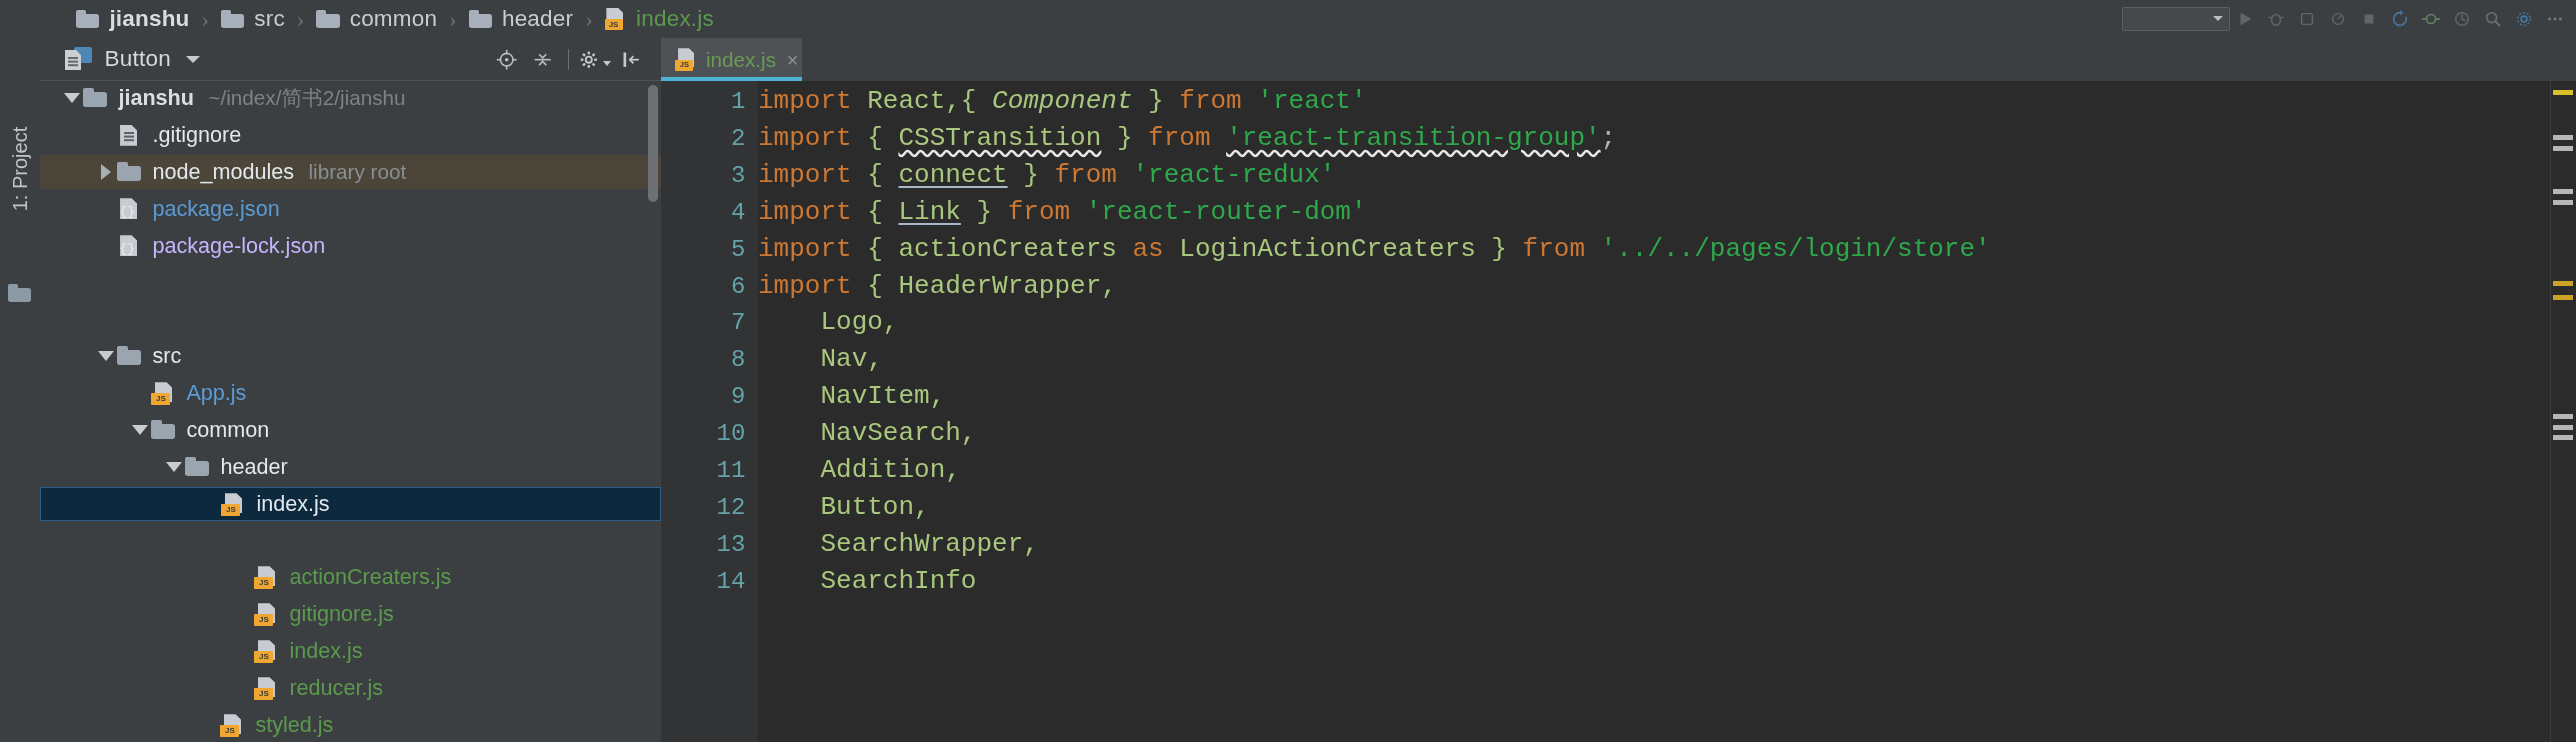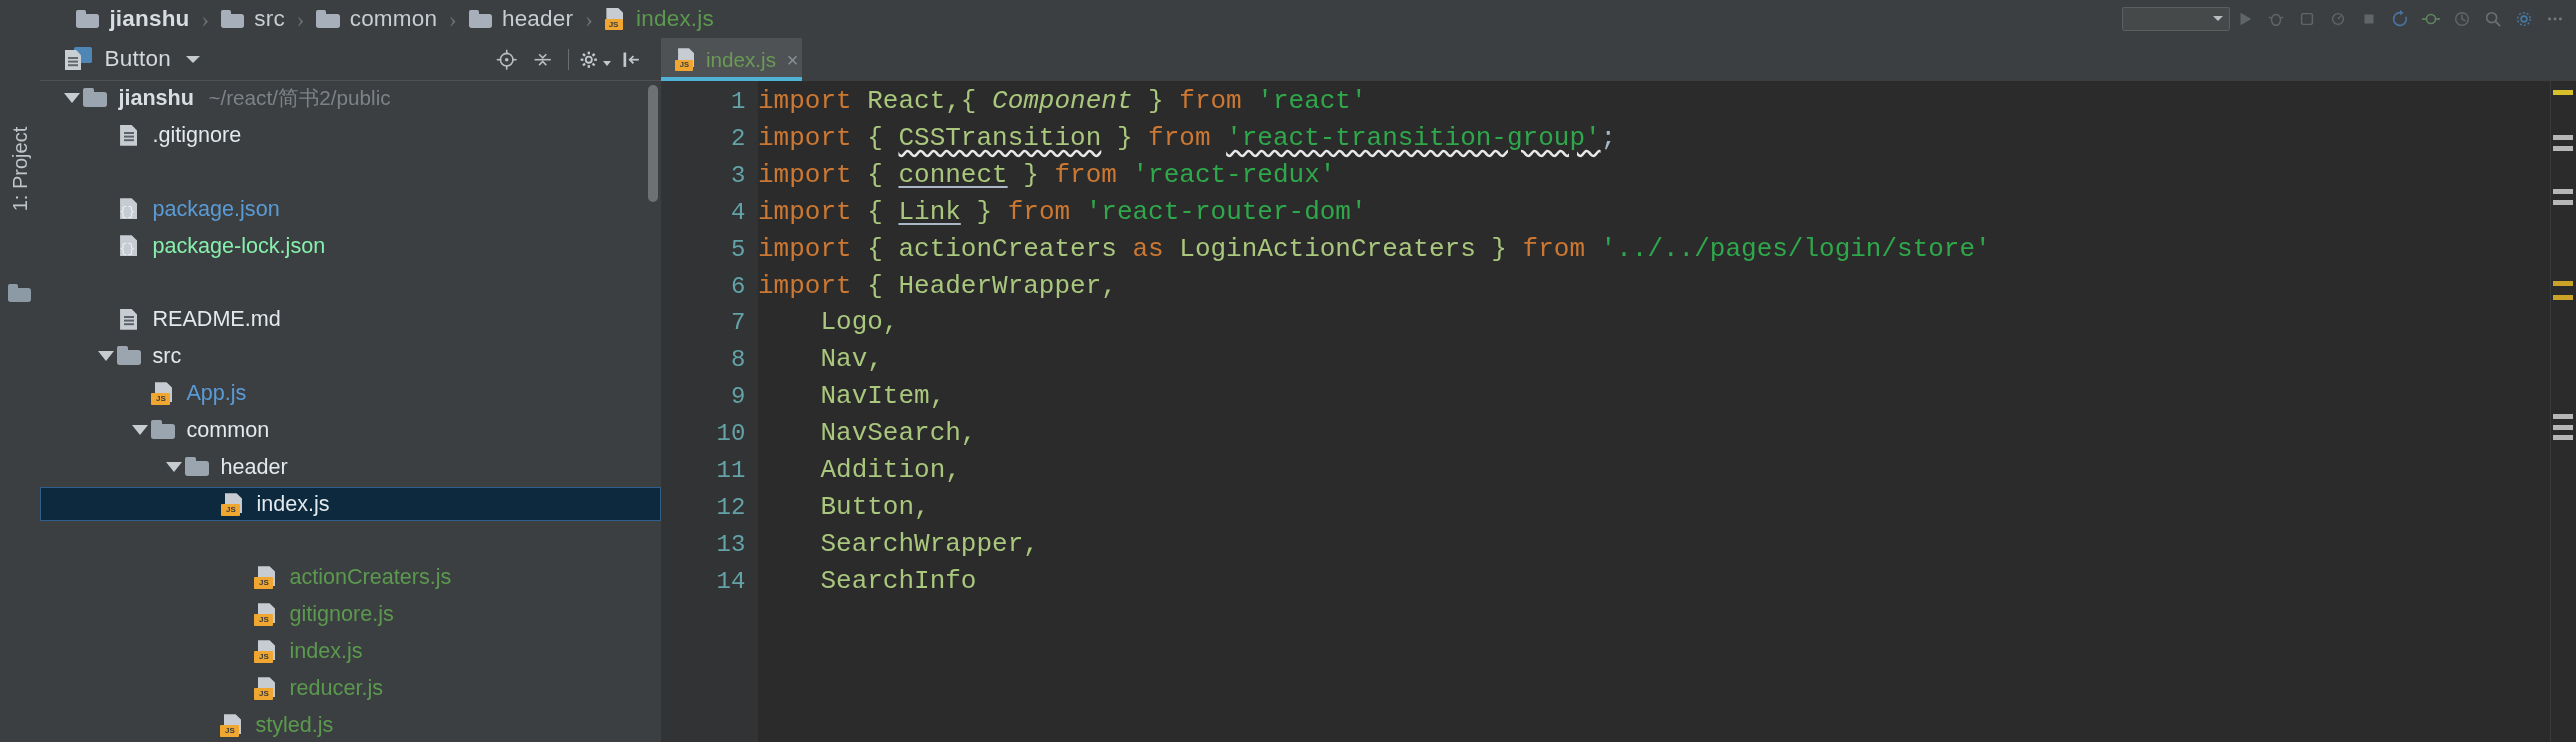--- a/index.html
+++ b/index.html
@@ -143,21 +143,21 @@
     position:absolute;left:2.7px;top:0px;width:17px;height:20.7px;background:#c6ccd2;
     clip-path:polygon(0 0,68% 0,100% 26%,100% 100%,0 100%);
   }
   .fi.json .br{
     position:absolute;left:0.9px;bottom:0px;width:18px;height:14.4px;
     color:#e8edf1;font-size:13.5px;line-height:14.4px;text-align:center;font-family:"Liberation Mono",monospace;
   }
   .lbl{font-size:21.6px;}
   .lbl.bold{font-weight:bold;color:#d9dee2;}
   .lbl.blue{color:#5b9bd5;}
-  .lbl.red{color:#86efac;}
+  .lbl.red{color:#c4b5fd;}
   .lbl.green{color:#5b9a4e;}
   .lbl.white{color:#e3e8ec;text-align:center;}
   .hint{font-size:20.7px;color:#7d8287;margin-left:14.4px;}
   .hint.lib{color:#8a8f93;}
 
   .panel-scroll{
     position:absolute;right:2.7px;top:47px;width:10px;height:117px;background:#6d7174;border-radius:5.4px;
   }
 
   
@@ -401,51 +401,54 @@
 
     <div class="tree">
 
     <div class="row" style="position: absolute; top: 0px; left: 0px; right: 0px;">
           <span style="display: inline-block; width: 20px; flex: 0 0 auto;"></span>
           <span class="tw">
             <span class="tri-d"></span>
           </span>
           <span class="fi folder"></span>
           <span class="lbl bold">jianshu</span>
-          <span class="hint">~/react/简书2/public</span>
+          <span class="hint">~/index/简书2/jianshu</span>
         </div>
         <div class="row" style="position: absolute; top: 37px; left: 0px; right: 0px;">
           <span style="display: inline-block; width: 54px; flex: 0 0 auto;"></span>
           <span class="tw"></span>
           <span class="fi doc"></span>
           <span class="lbl white">.gitignore</span>
         </div>
+        <div class="row hl-node" style="position: absolute; top: 74px; left: 0px; right: 0px;">
+          <span style="display: inline-block; width: 54px; flex: 0 0 auto;"></span>
+          <span class="tw">
+            <span class="tri-r"></span>
+          </span>
+          <span class="fi folder"></span>
+          <span class="lbl white">node_modules</span>
+          <span class="hint lib">library root</span>
+        </div>
         <div class="row" style="position: absolute; top: 111px; left: 0px; right: 0px;">
           <span style="display: inline-block; width: 54px; flex: 0 0 auto;"></span>
           <span class="tw"></span>
           <span class="fi json">
             <span class="pg"></span>
             <span class="br">{}</span>
           </span>
           <span class="lbl blue">package.json</span>
         </div>
         <div class="row" style="position: absolute; top: 148px; left: 0px; right: 0px;">
           <span style="display: inline-block; width: 54px; flex: 0 0 auto;"></span>
           <span class="tw"></span>
           <span class="fi json">
             <span class="pg"></span>
             <span class="br">{}</span>
           </span>
           <span class="lbl red">package-lock.json</span>
-        </div>
-        <div class="row" style="position: absolute; top: 221px; left: 0px; right: 0px;">
-          <span style="display: inline-block; width: 54px; flex: 0 0 auto;"></span>
-          <span class="tw"></span>
-          <span class="fi doc"></span>
-          <span class="lbl white">README.md</span>
         </div>
         <div class="row" style="position: absolute; top: 258px; left: 0px; right: 0px;">
           <span style="display: inline-block; width: 54px; flex: 0 0 auto;"></span>
           <span class="tw">
             <span class="tri-d"></span>
           </span>
           <span class="fi folder"></span>
           <span class="lbl white">src</span>
         </div>
         <div class="row" style="position: absolute; top: 295px; left: 0px; right: 0px;">

